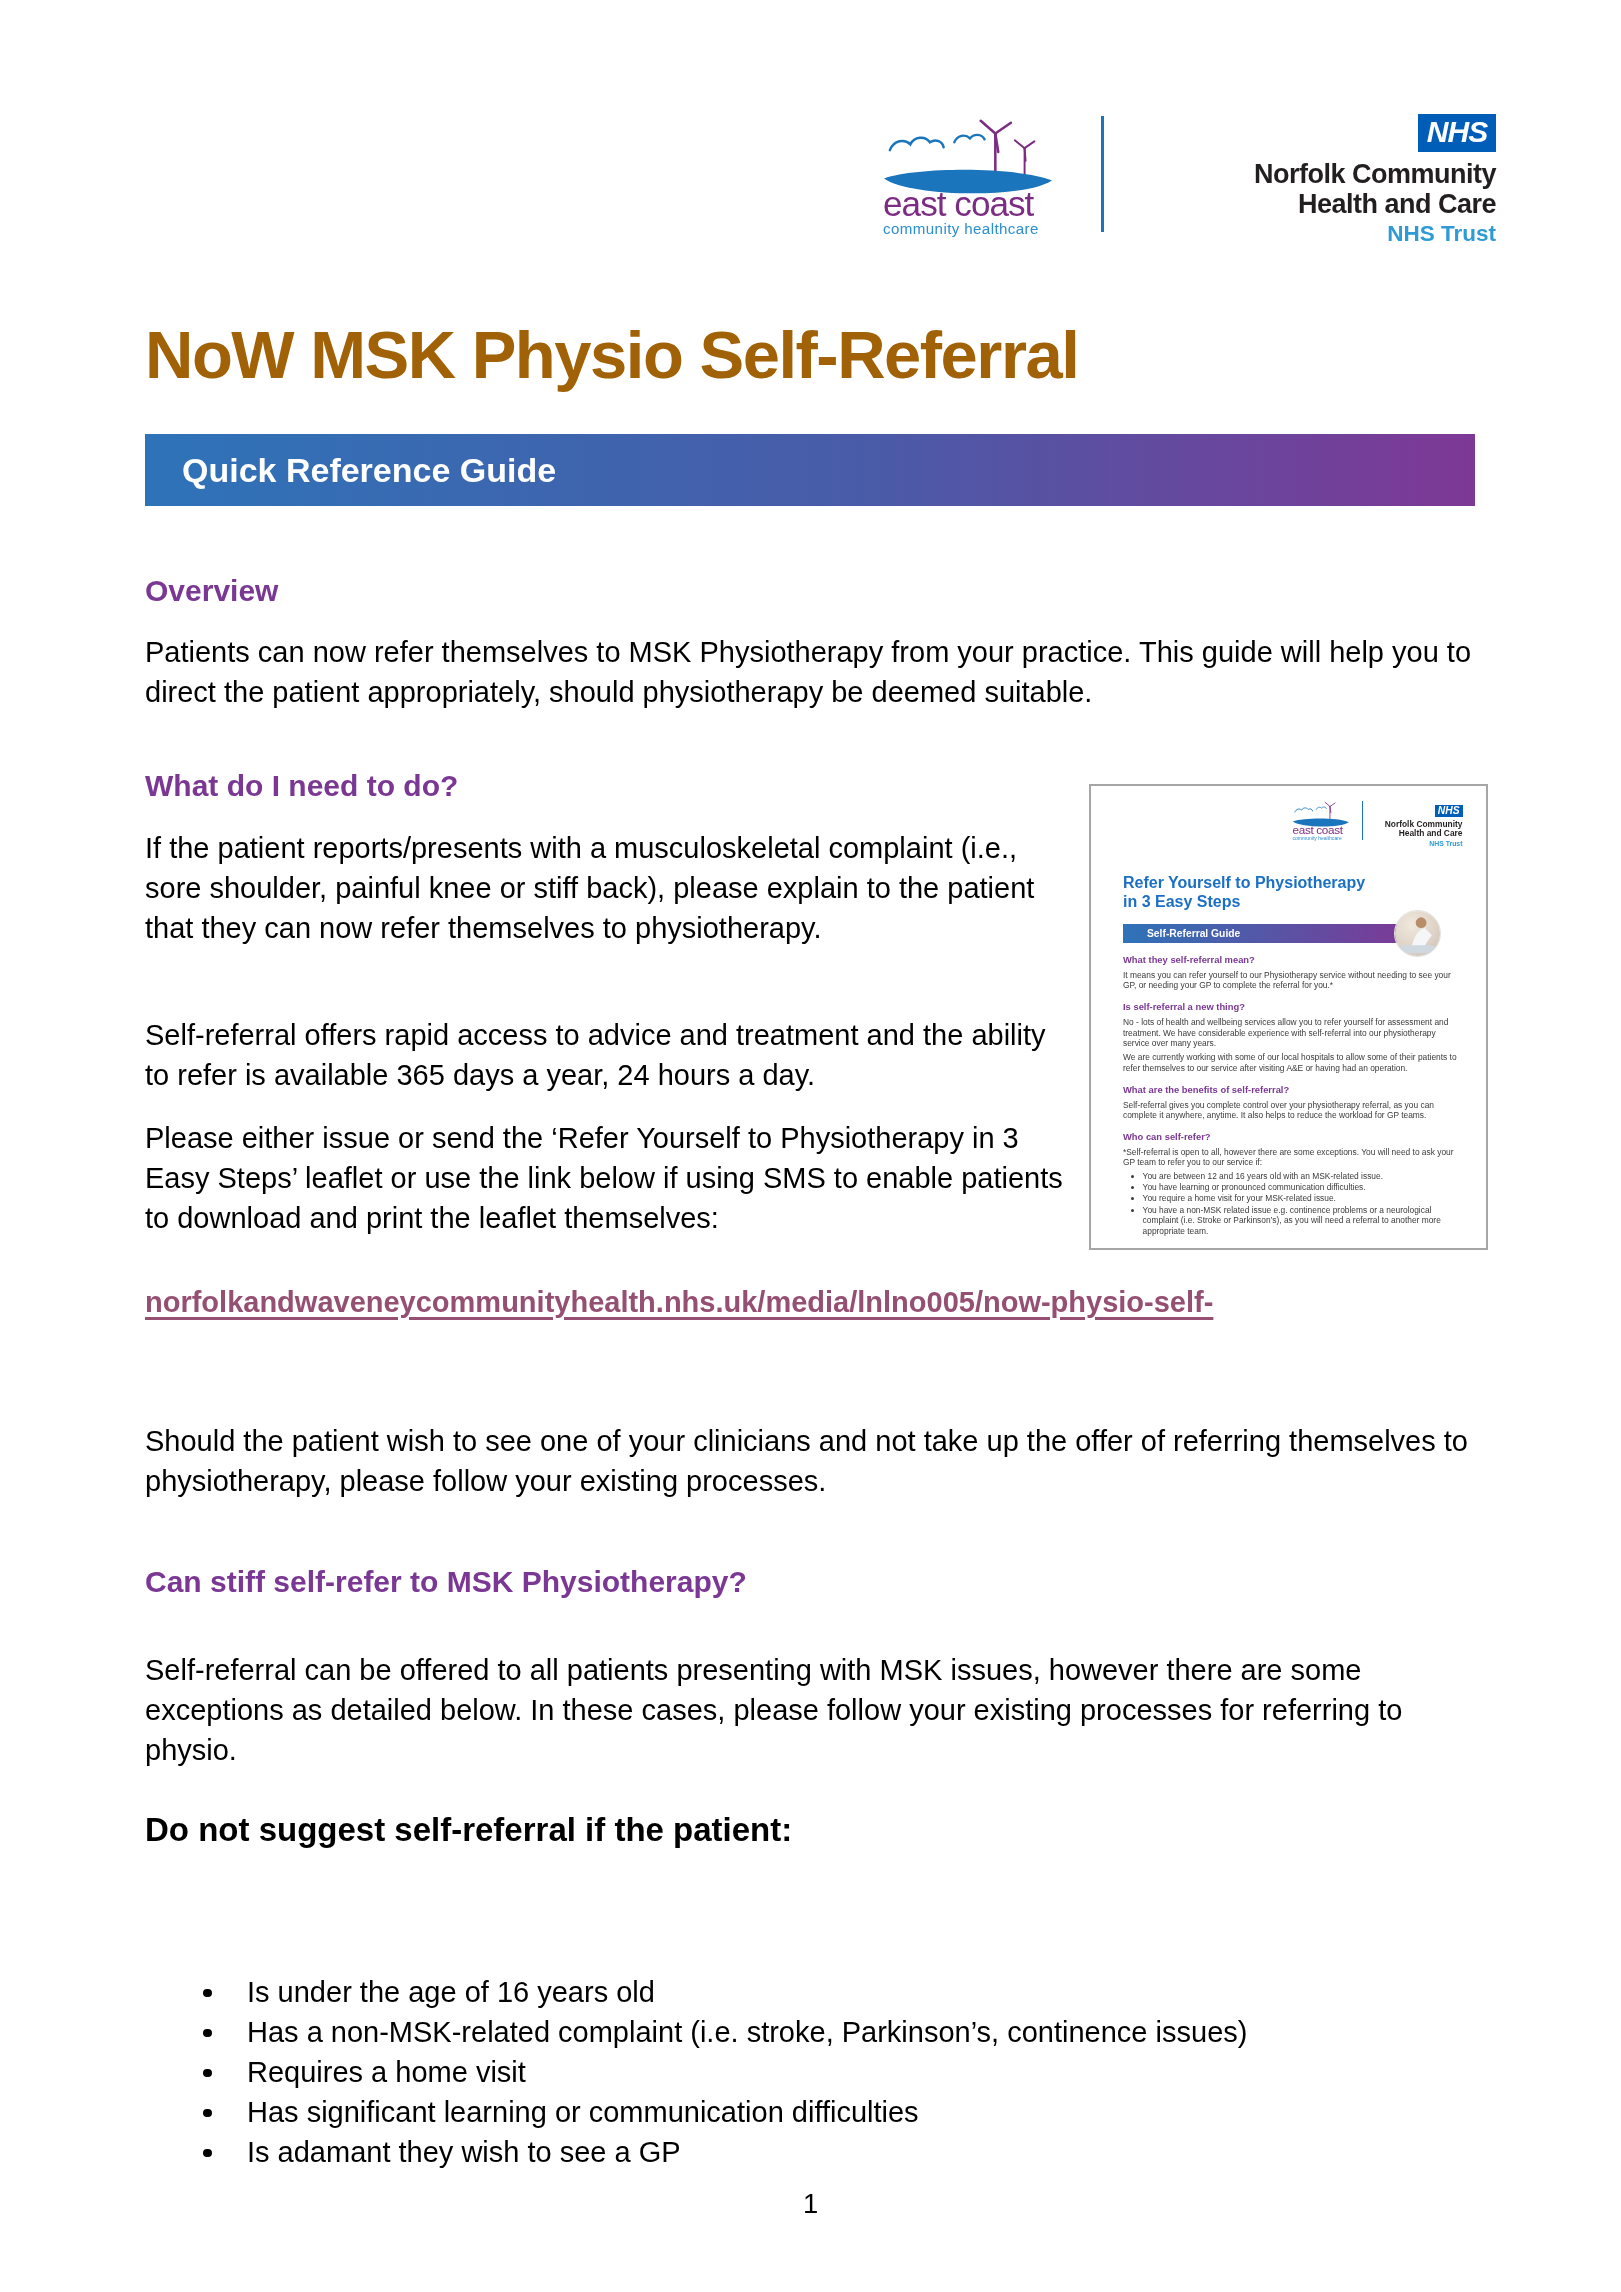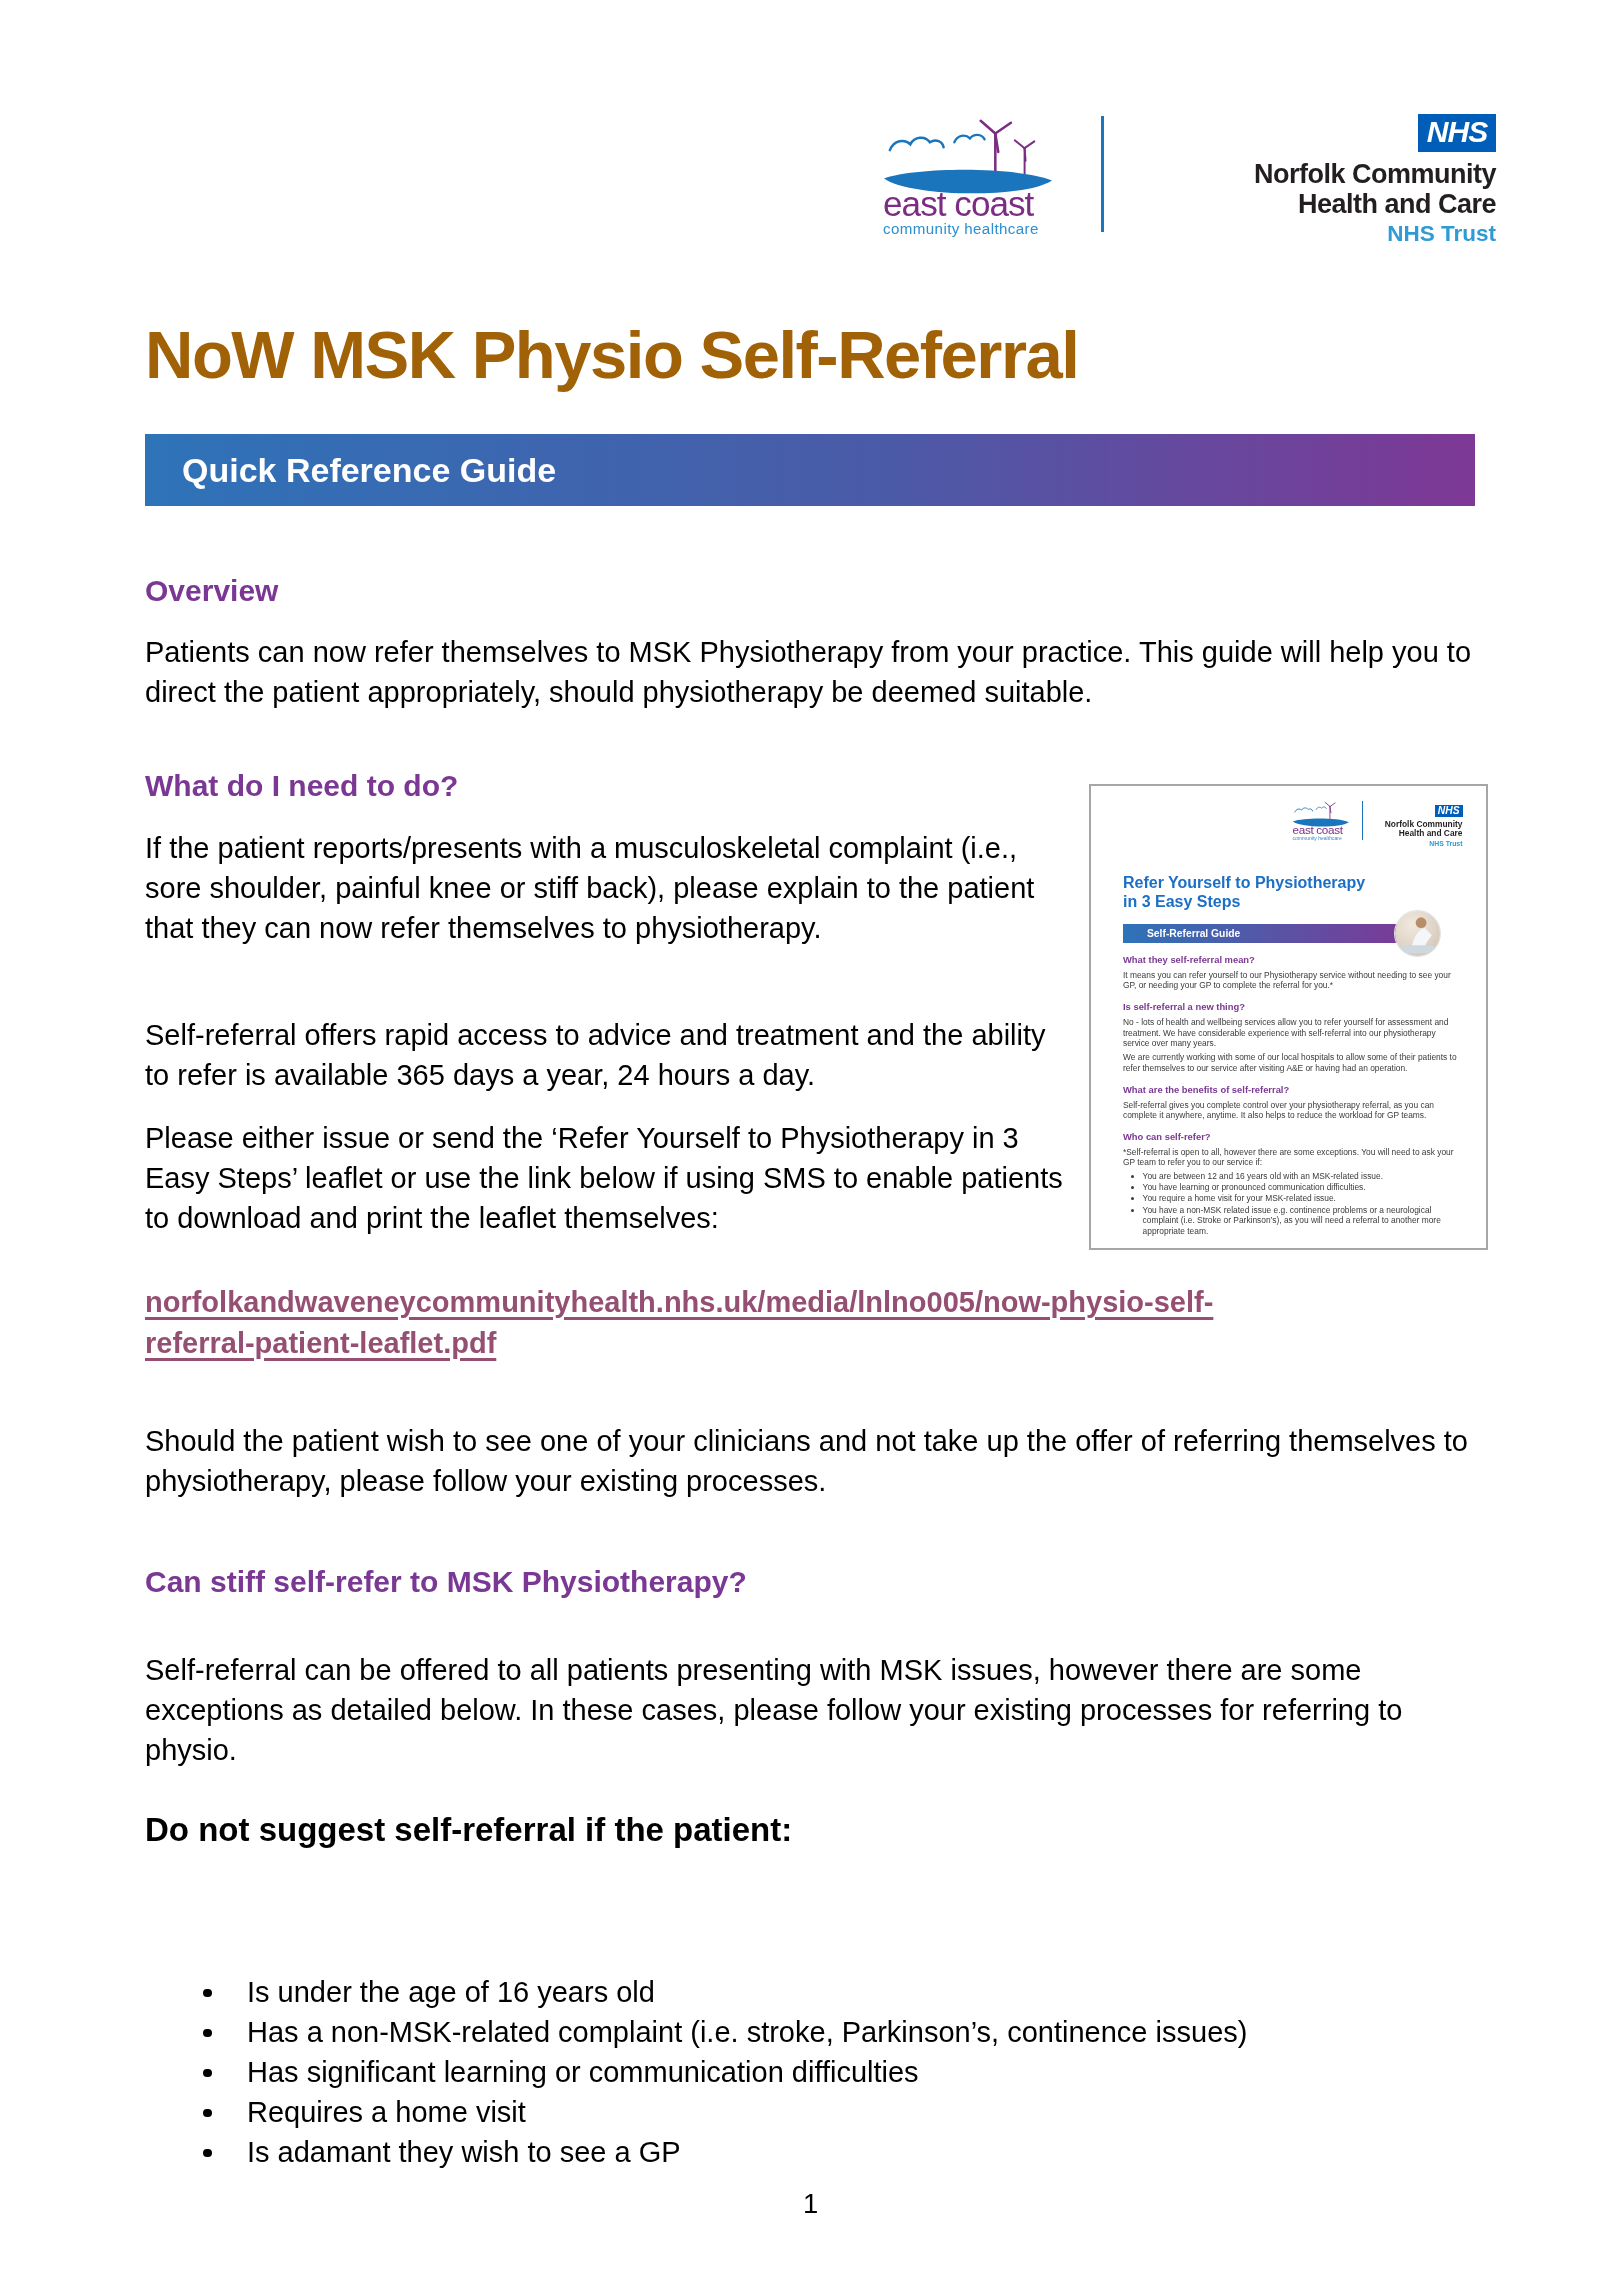--- a/index.html
+++ b/index.html
@@ -106,21 +106,20 @@
   <h2 class="h-purple" style="top:574px">Overview</h2>
   <p class="body-p w-full" style="top:632px">Patients can now refer themselves to MSK Physiotherapy from your practice. This guide will help you to direct the patient appropriately, should physiotherapy be deemed suitable.</p>
 
   <h2 class="h-purple" style="top:769px">What do I need to do?</h2>
   <p class="body-p w-col" style="top:828px">If the patient reports/presents with a musculoskeletal complaint (i.e., sore shoulder, painful knee or stiff back), please explain to the patient that they can now refer themselves to physiotherapy.</p>
   <p class="body-p w-col" style="top:1015px">Self-referral offers rapid access to advice and treatment and the ability to refer is available 365 days a year, 24 hours a day.</p>
   <p class="body-p w-col" style="top:1118px">Please either issue or send the ‘Refer Yourself to Physiotherapy in 3 Easy Steps’ leaflet or use the link below if using SMS to enable patients to download and print the leaflet themselves:</p>
 
   <div class="link-p" style="top:1282px">
     <div>norfolkandwaveneycommunityhealth.nhs.uk/media/lnlno005/now-physio-self-</div>
-    <div>referral-patient-leaflet.pdf</div>
   </div>
 
   <p class="body-p w-full" style="top:1421px">Should the patient wish to see one of your clinicians and not take up the offer of referring themselves to physiotherapy, please follow your existing processes.</p>
 
   <div class="leaflet">
     <div class="lf-header">
       <svg width="59" height="41" viewBox="0 0 178 126">
         <path d="M10,37 c4,-10 15,-12 21,-6 c4,-8 15,-9 20,-2 c6,-4 13,-1 14,5" fill="none" stroke="#1B75BC" stroke-width="2.6" stroke-linecap="round"></path>
         <path d="M76,29 c3,-7 11,-9 16,-4 c4,-5 12,-5 15,1" fill="none" stroke="#1B75BC" stroke-width="2.4" stroke-linecap="round"></path>
         <g stroke="#7D2C83" stroke-width="2.6" stroke-linecap="round">
@@ -175,20 +174,20 @@
     </ul>
   </div>
 
   <h2 class="h-purple" style="top:1565px">Can stiff self-refer to MSK Physiotherapy?</h2>
   <p class="body-p w-full" style="top:1650px">Self-referral can be offered to all patients presenting with MSK issues, however there are some exceptions as detailed below. In these cases, please follow your existing processes for referring to physio.</p>
   <h3 class="h-black" style="top:1811px">Do not suggest self-referral if the patient:</h3>
 
   <ul class="main-bullets">
     <li>Is under the age of 16 years old</li>
     <li>Has a non-MSK-related complaint (i.e. stroke, Parkinson’s, continence issues)</li>
+    <li>Requires a home visit</li>
     <li>Has significant learning or communication difficulties</li>
-    <li>Requires a home visit</li>
     <li>Is adamant they wish to see a GP</li>
   </ul>
 
   <div class="page-num">1</div>
 </div>
 
 
 </body></html>

